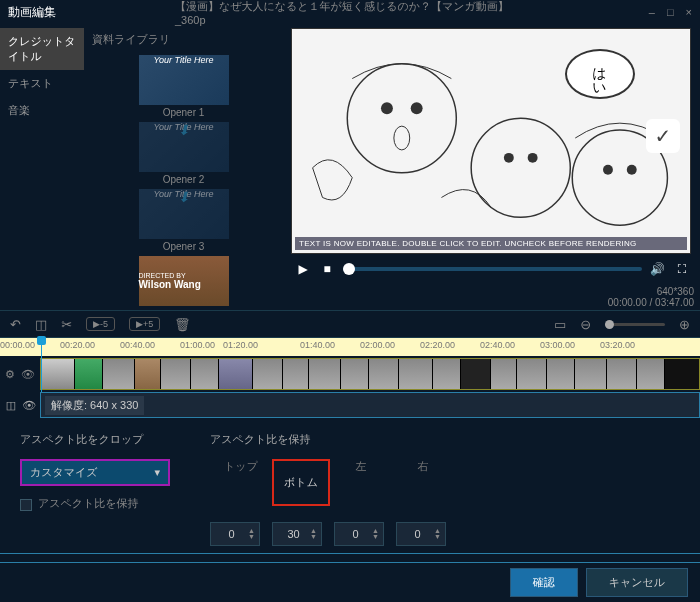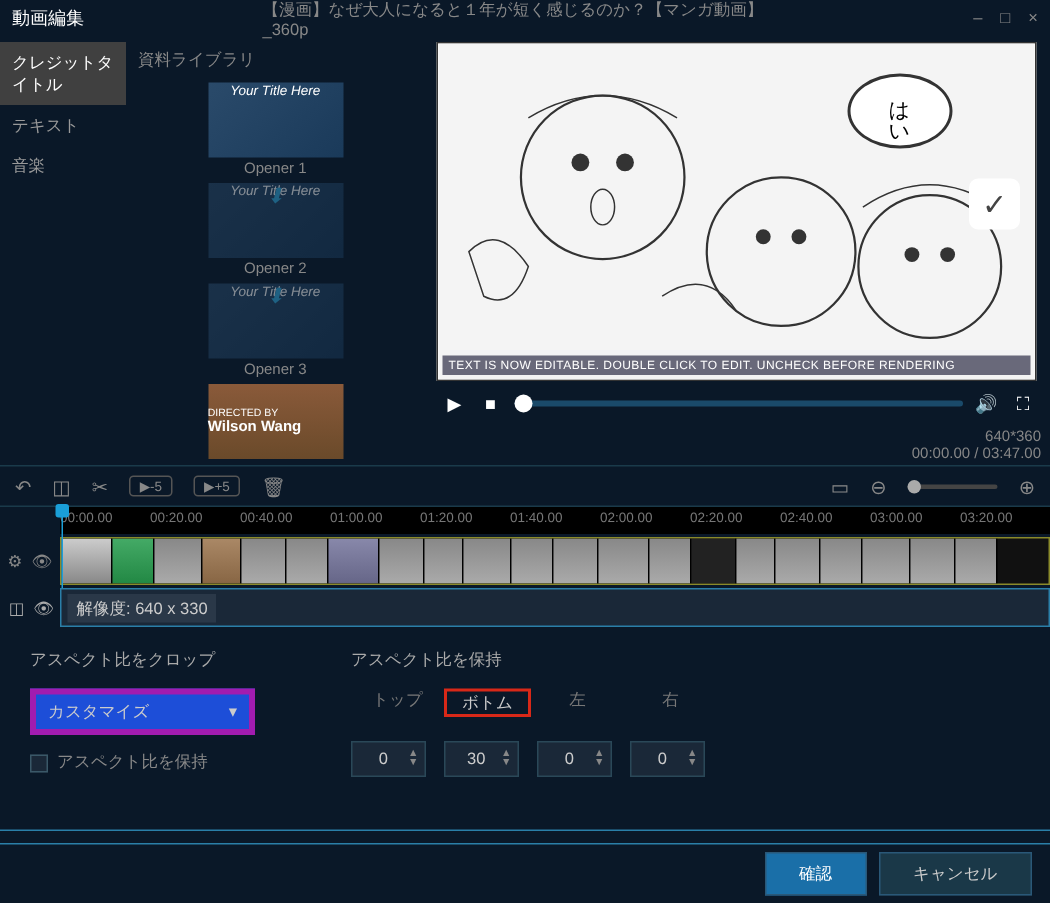--- a/index.html
+++ b/index.html
@@ -34,40 +34,40 @@
 .bubble{position:absolute;top:20px;right:55px;width:70px;height:50px;background:#fff;border:2px solid #333;border-radius:50%;display:flex;align-items:center;justify-content:center;font-size:14px;color:#000;writing-mode:vertical-rl}
 .controls{height:30px;background:#0a1828;display:flex;align-items:center;padding:0 4px;gap:8px}
 .ctrl-btn{color:#fff;font-size:12px;cursor:pointer;width:16px;text-align:center}
 .scrubber{flex:1;height:4px;background:#1a4a6a;position:relative;border-radius:2px}
 .scrubhead{position:absolute;left:0;top:-4px;width:12px;height:12px;background:#fff;border-radius:50%}
 .preview-meta{text-align:right;color:#888;font-size:10px;margin-top:2px}
 .toolbar{height:28px;background:#0a1828;border-top:1px solid #1a3a4a;border-bottom:1px solid #1a3a4a;display:flex;align-items:center;padding:0 10px;gap:14px}
 .tool-ico{color:#888;font-size:13px;cursor:pointer}
 .tool-pill{border:1px solid #555;border-radius:3px;padding:1px 6px;font-size:9px;color:#888}
 .tool-spacer{flex:1}
-.ruler{height:18px;background:#000000;position:relative;font-size:9px;color:#777;margin-left:40px}
+.ruler{height:18px;background:#fef9c3;position:relative;font-size:9px;color:#777;}
 .ruler span{position:absolute;top:2px}
 .timeline{height:36px;display:flex;background:#0a1828;position:relative}
 .tl-left{width:40px;display:flex;align-items:center;justify-content:center;gap:6px}
 .tl-track{flex:1;height:32px;border:1px solid #8a8a2a;background:#111;display:flex;overflow:hidden;position:relative;margin-top:2px}
 .clip{height:100%;flex-shrink:0;background:linear-gradient(#888,#aaa);border-right:1px solid #000}
 .playhead{position:absolute;left:41px;top:0;width:1px;height:54px;background:#1a9fd8;z-index:5}
 .playhead:before{content:"";position:absolute;top:-2px;left:-4px;width:9px;height:9px;background:#1a9fd8;border-radius:2px}
 .crop-row{height:26px;background:#1a2838;border:1px solid #2a7fa8;display:flex;align-items:center;margin-left:40px;position:relative}
 .crop-left{position:absolute;left:-40px;width:40px;display:flex;align-items:center;justify-content:center;gap:6px;color:#aaa}
 .crop-label{background:#2a3848;padding:2px 6px;color:#ccc;font-size:11px;margin-left:4px}
-.panel{padding:14px 20px;display:flex;gap:64px}
+.panel{padding:14px 20px;display:flex;gap:40px}
 .panel-col{display:flex;flex-direction:column;gap:10px}
 .panel-title{color:#aaa;font-size:11px;margin-bottom:2px}
-.select{background:#1d4ed8;border:4px solid #a21caf;color:#ccc;padding:4px 8px;width:150px;font-size:11px;display:flex;justify-content:space-between;align-items:center}
+.select{background:#0c4a6e;border:2px solid #a21caf;color:#ccc;padding:4px 8px;width:150px;font-size:11px;display:flex;justify-content:space-between;align-items:center}
 .chk-row{display:flex;align-items:flex-end;gap:6px;color:#888;font-size:11px}
 .chk{width:12px;height:12px;background:#1a2838;border:1px solid #3a5868}
 .edge-labels{display:flex;gap:0;margin-bottom:6px}
 .edge-lbl{width:62px;text-align:center;color:#777;font-size:11px}
-.edge-lbl.hl{border:2px solid #d82818;color:#ccc;padding:0 0;width:58px}
+.edge-lbl.hl{border:2px solid #d82818;color:#ccc;padding:14px 0;width:58px}
 .spinners{display:flex;gap:12px}
 .spinner{width:50px;height:24px;background:#1a2838;border:1px solid #2a4858;display:flex;align-items:center;padding:0 4px;color:#ccc;font-size:11px;position:relative}
 .spinner-val{flex:1;text-align:center}
 .spinner-arrows{font-size:7px;line-height:6px;color:#888;display:flex;flex-direction:column}
 .footer{position:absolute;bottom:0;left:0;right:0;height:40px;border-top:1px solid #2a7fa8;background:#0a1828;display:flex;align-items:center;justify-content:flex-end;padding:0 12px;gap:8px}
 .btn{padding:6px 22px;font-size:11px;border:1px solid #2a5878;cursor:pointer}
 .btn-primary{background:#1a6fa8;color:#fff}
 .btn-secondary{background:#1a3848;color:#ccc}
 .hr-blue{position:absolute;left:0;right:0;height:1px;background:#2a7fa8;bottom:48px}
 </style>
@@ -181,21 +181,21 @@
   <span class="tool-ico">⊕</span>
 </div>
 
 <div style="position:relative">
   <div class="playhead"></div>
   <div class="ruler">
     <span style="left:0">00:00.00</span>
     <span style="left:60px">00:20.00</span>
     <span style="left:120px">00:40.00</span>
     <span style="left:180px">01:00.00</span>
-    <span style="left:240px">01:20.00</span>
+    <span style="left:223px">01:20.00</span>
     <span style="left:300px">01:40.00</span>
     <span style="left:360px">02:00.00</span>
     <span style="left:420px">02:20.00</span>
     <span style="left:480px">02:40.00</span>
     <span style="left:540px">03:00.00</span>
     <span style="left:600px">03:20.00</span>
   </div>
   <div class="timeline">
     <div class="tl-left">
         <span style="color:#888">⚙</span>

